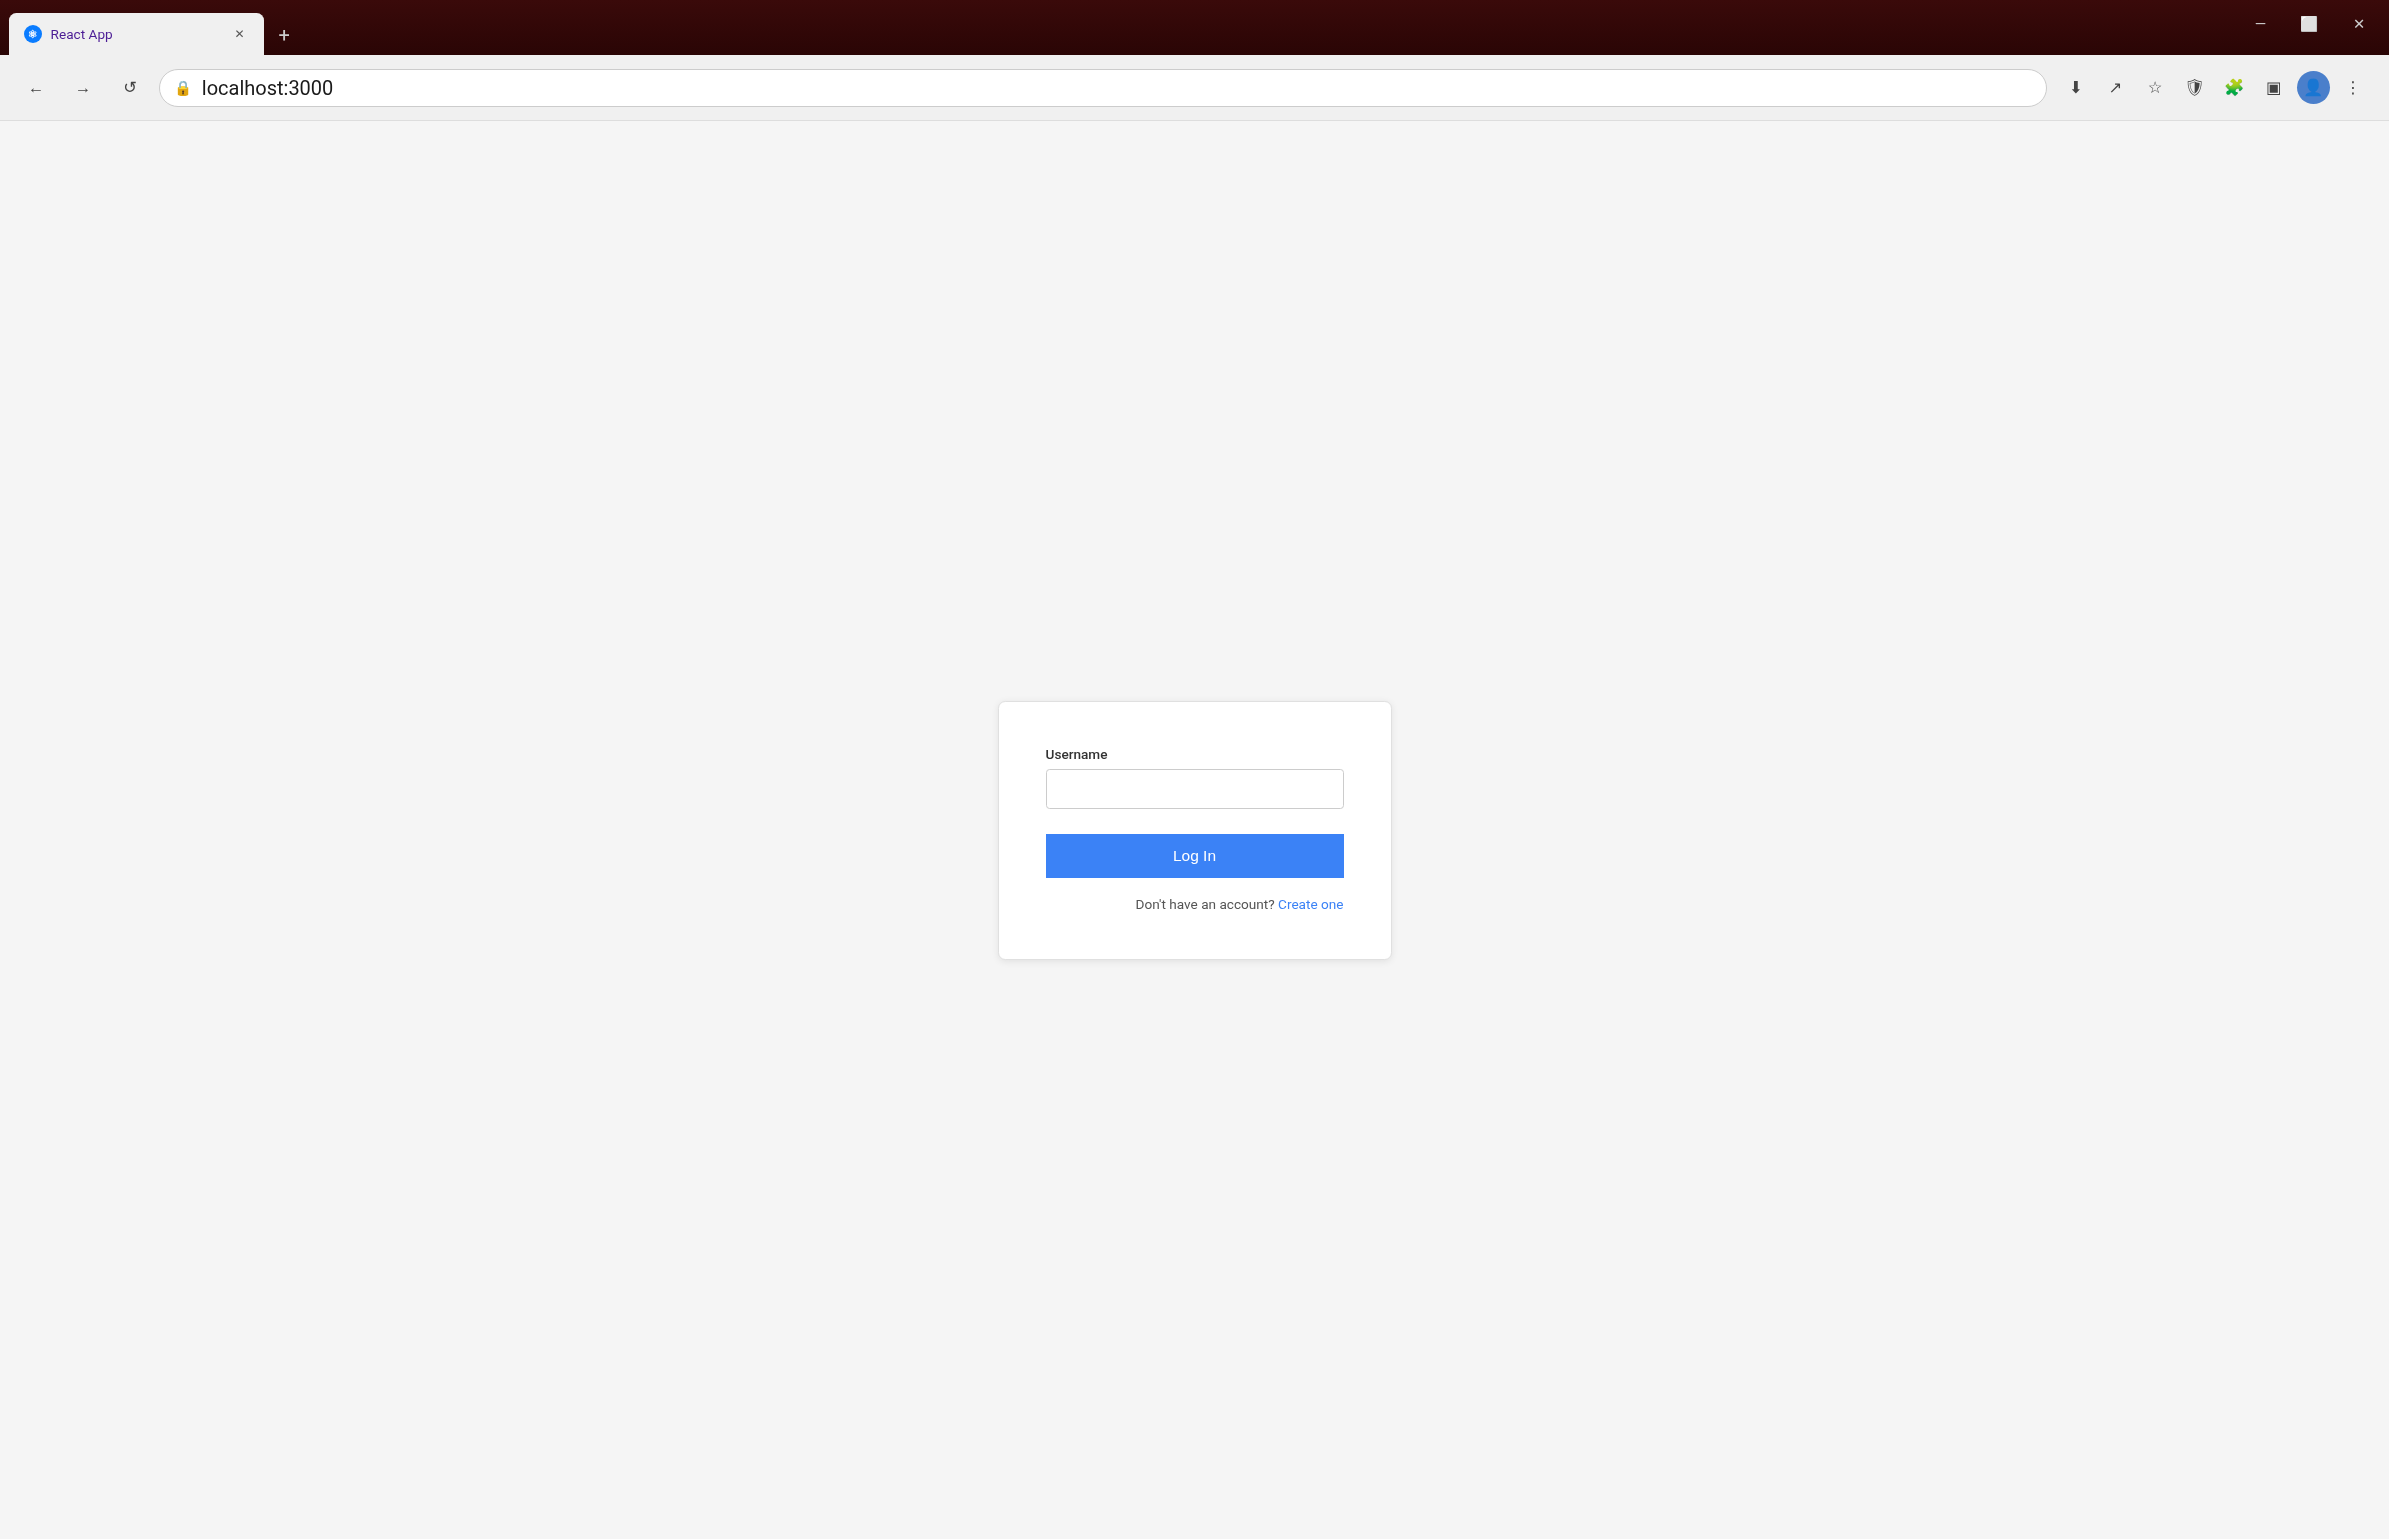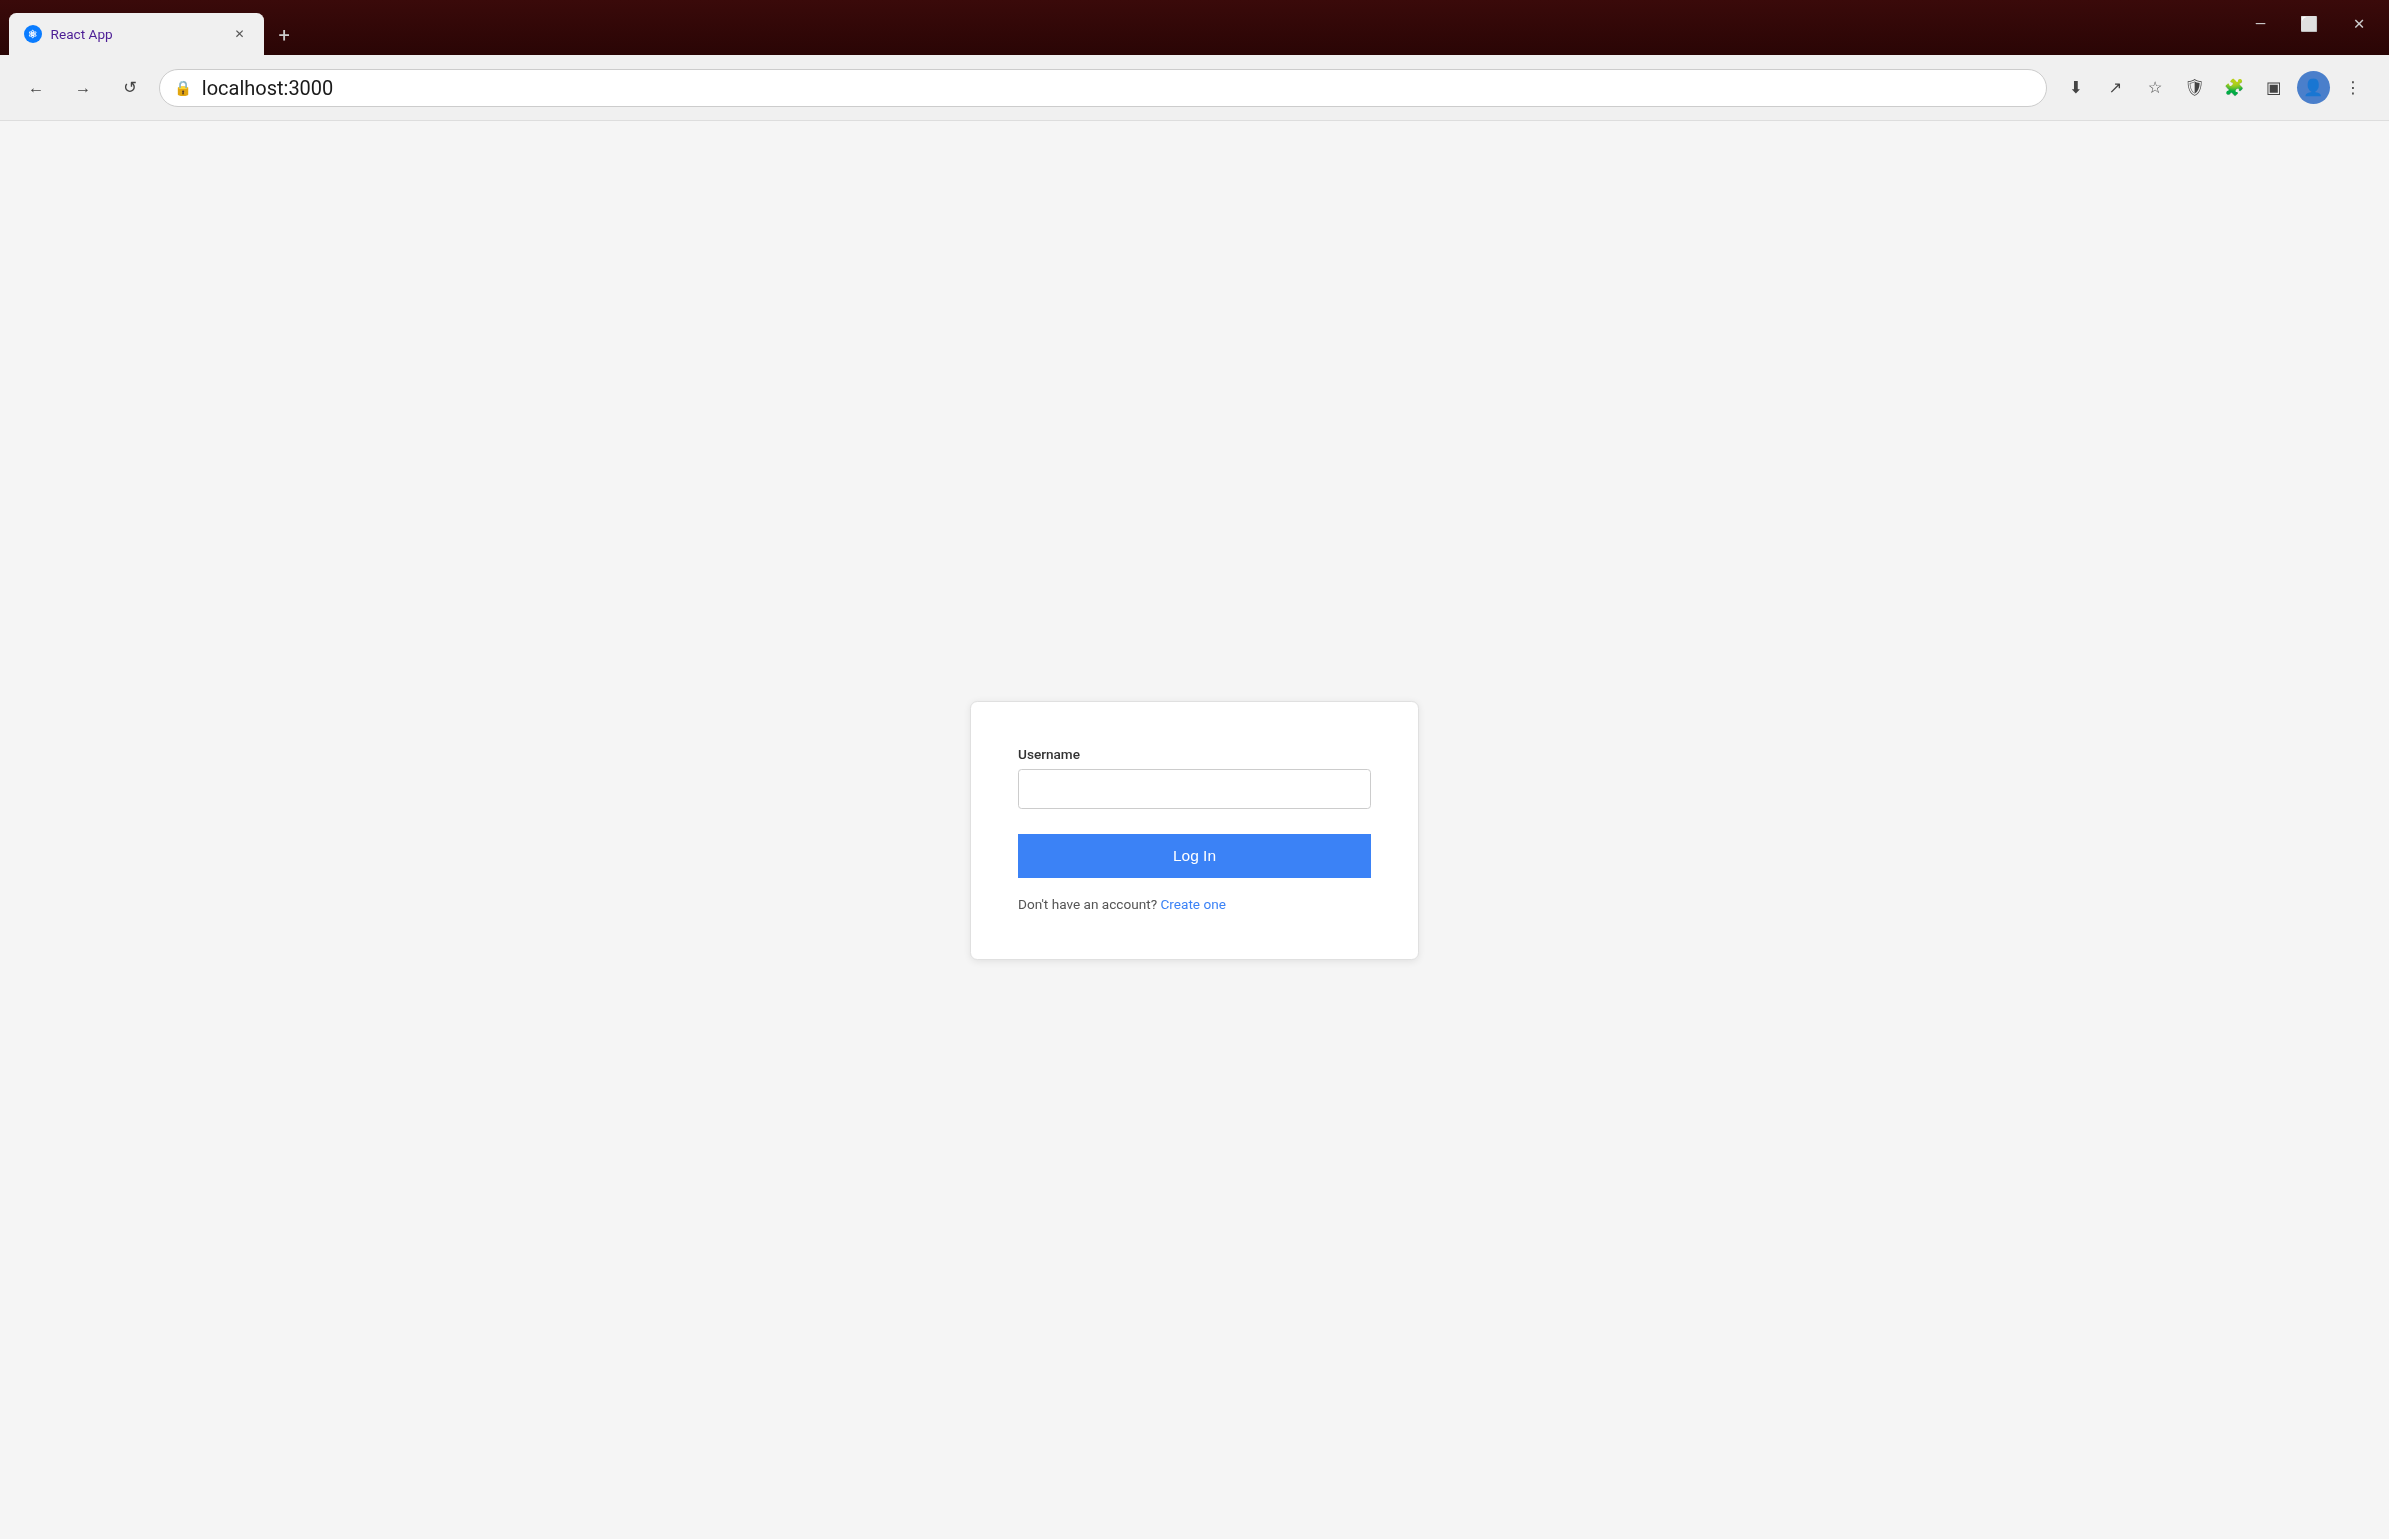--- a/index.html
+++ b/index.html
@@ -193,21 +193,21 @@
       align-items: center;
       justify-content: center;
     }
 
     
     .login-card {
       background: #fff;
       border: 0.9px solid #e0e0e0;
       border-radius: 7.3px;
       padding: 44px 47px 47px;
-      width: 449px;
+      width: 394px;
       box-shadow: 0 1.8px 7.3px rgba(0,0,0,0.08);
     }
 
     .form-group {
       margin-bottom: 25.5px;
     }
 
     .form-label {
       display: block;
       font-size: 13.6px;
@@ -234,21 +234,21 @@
       color: #fff;
       border: none;
       border-radius: 0;
       font-size: 15.5px;
       font-weight: 500;
       cursor: pointer;
       margin-bottom: 18px;
     }
 
     .create-account-text {
-      text-align: left;
+      text-align: right;
       font-size: 13.6px;
       color: #555;
     }
 
     .create-account-link {
       color: #3b82f6;
       text-decoration: none;
       cursor: pointer;
     }
 

